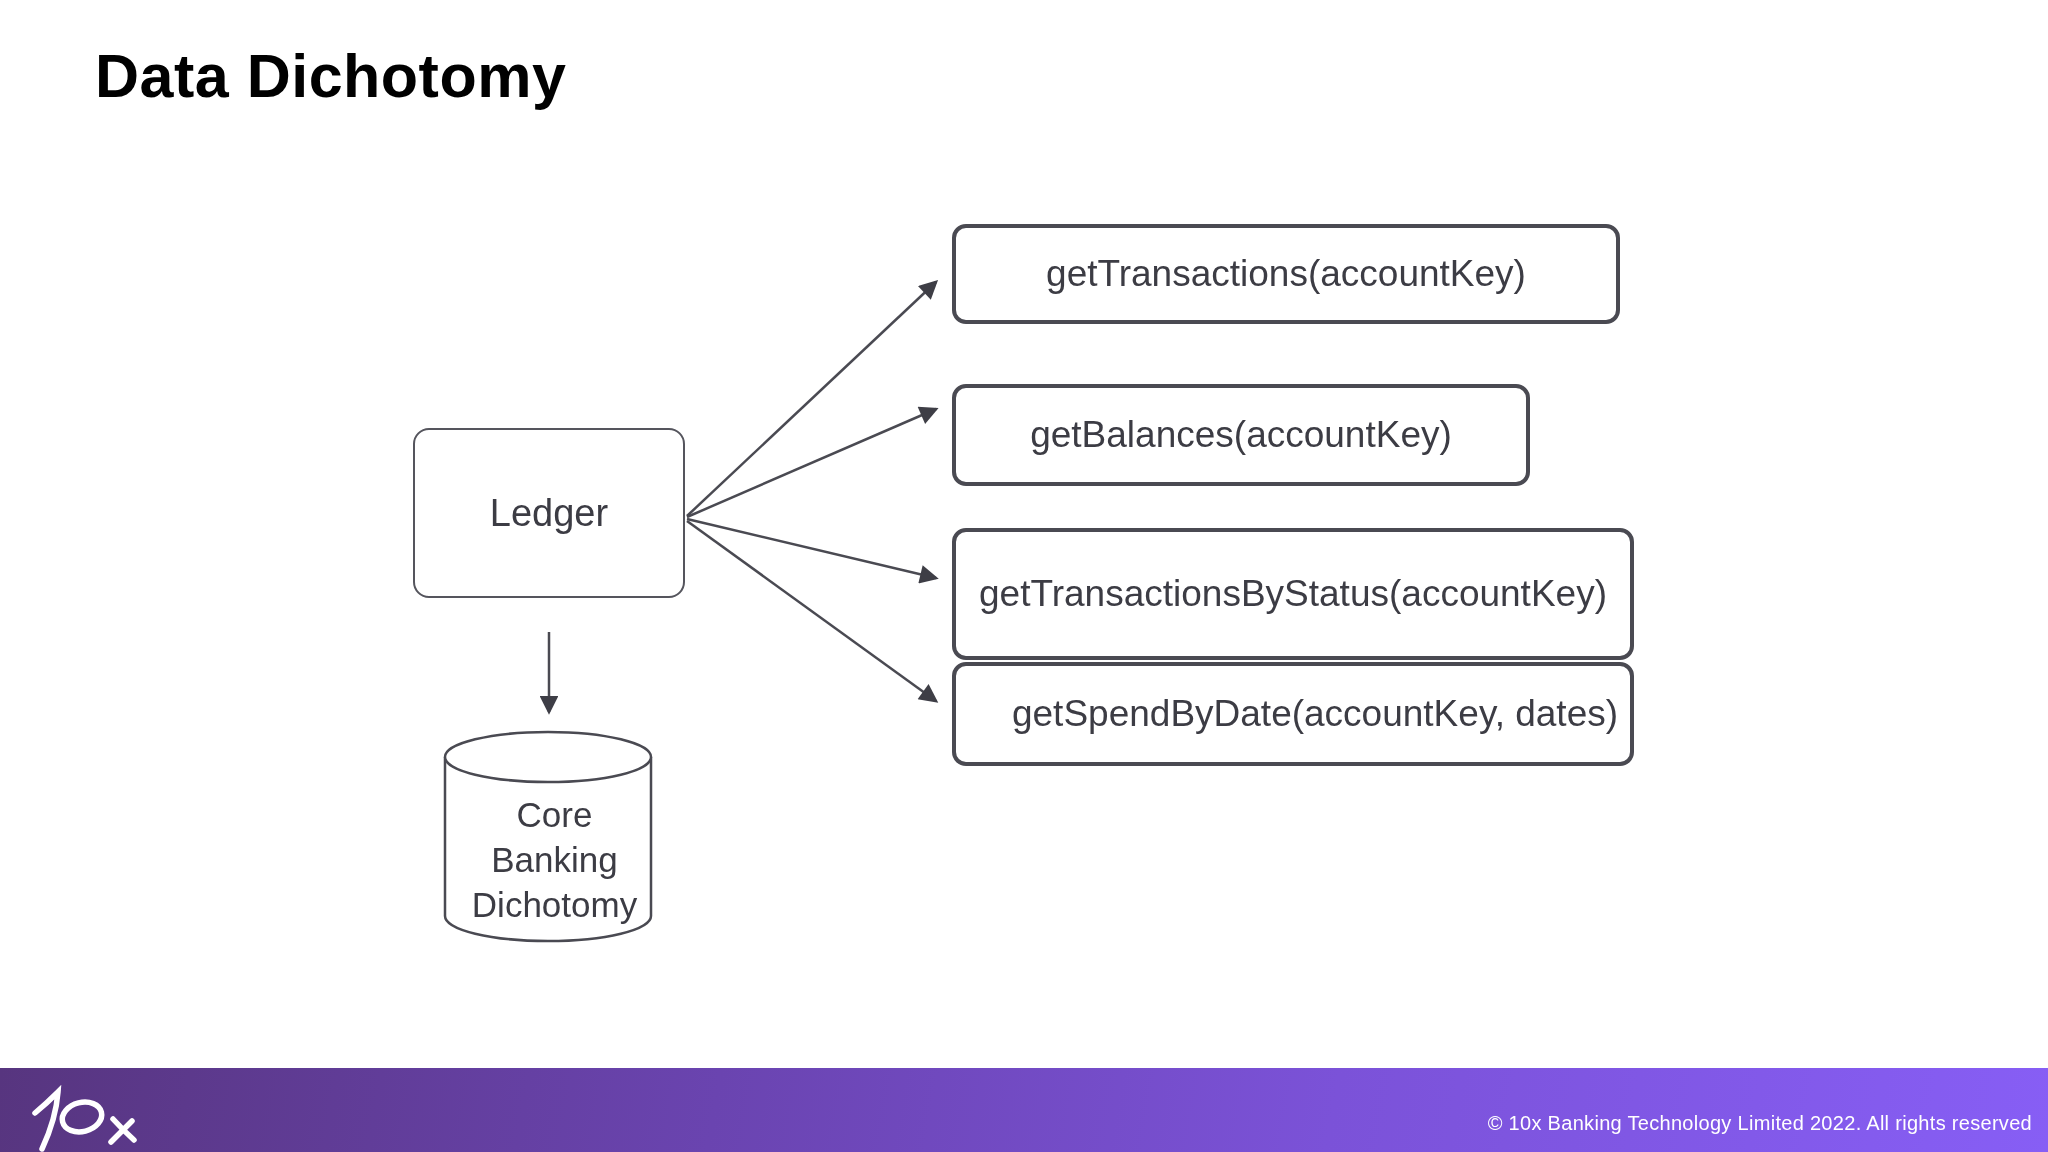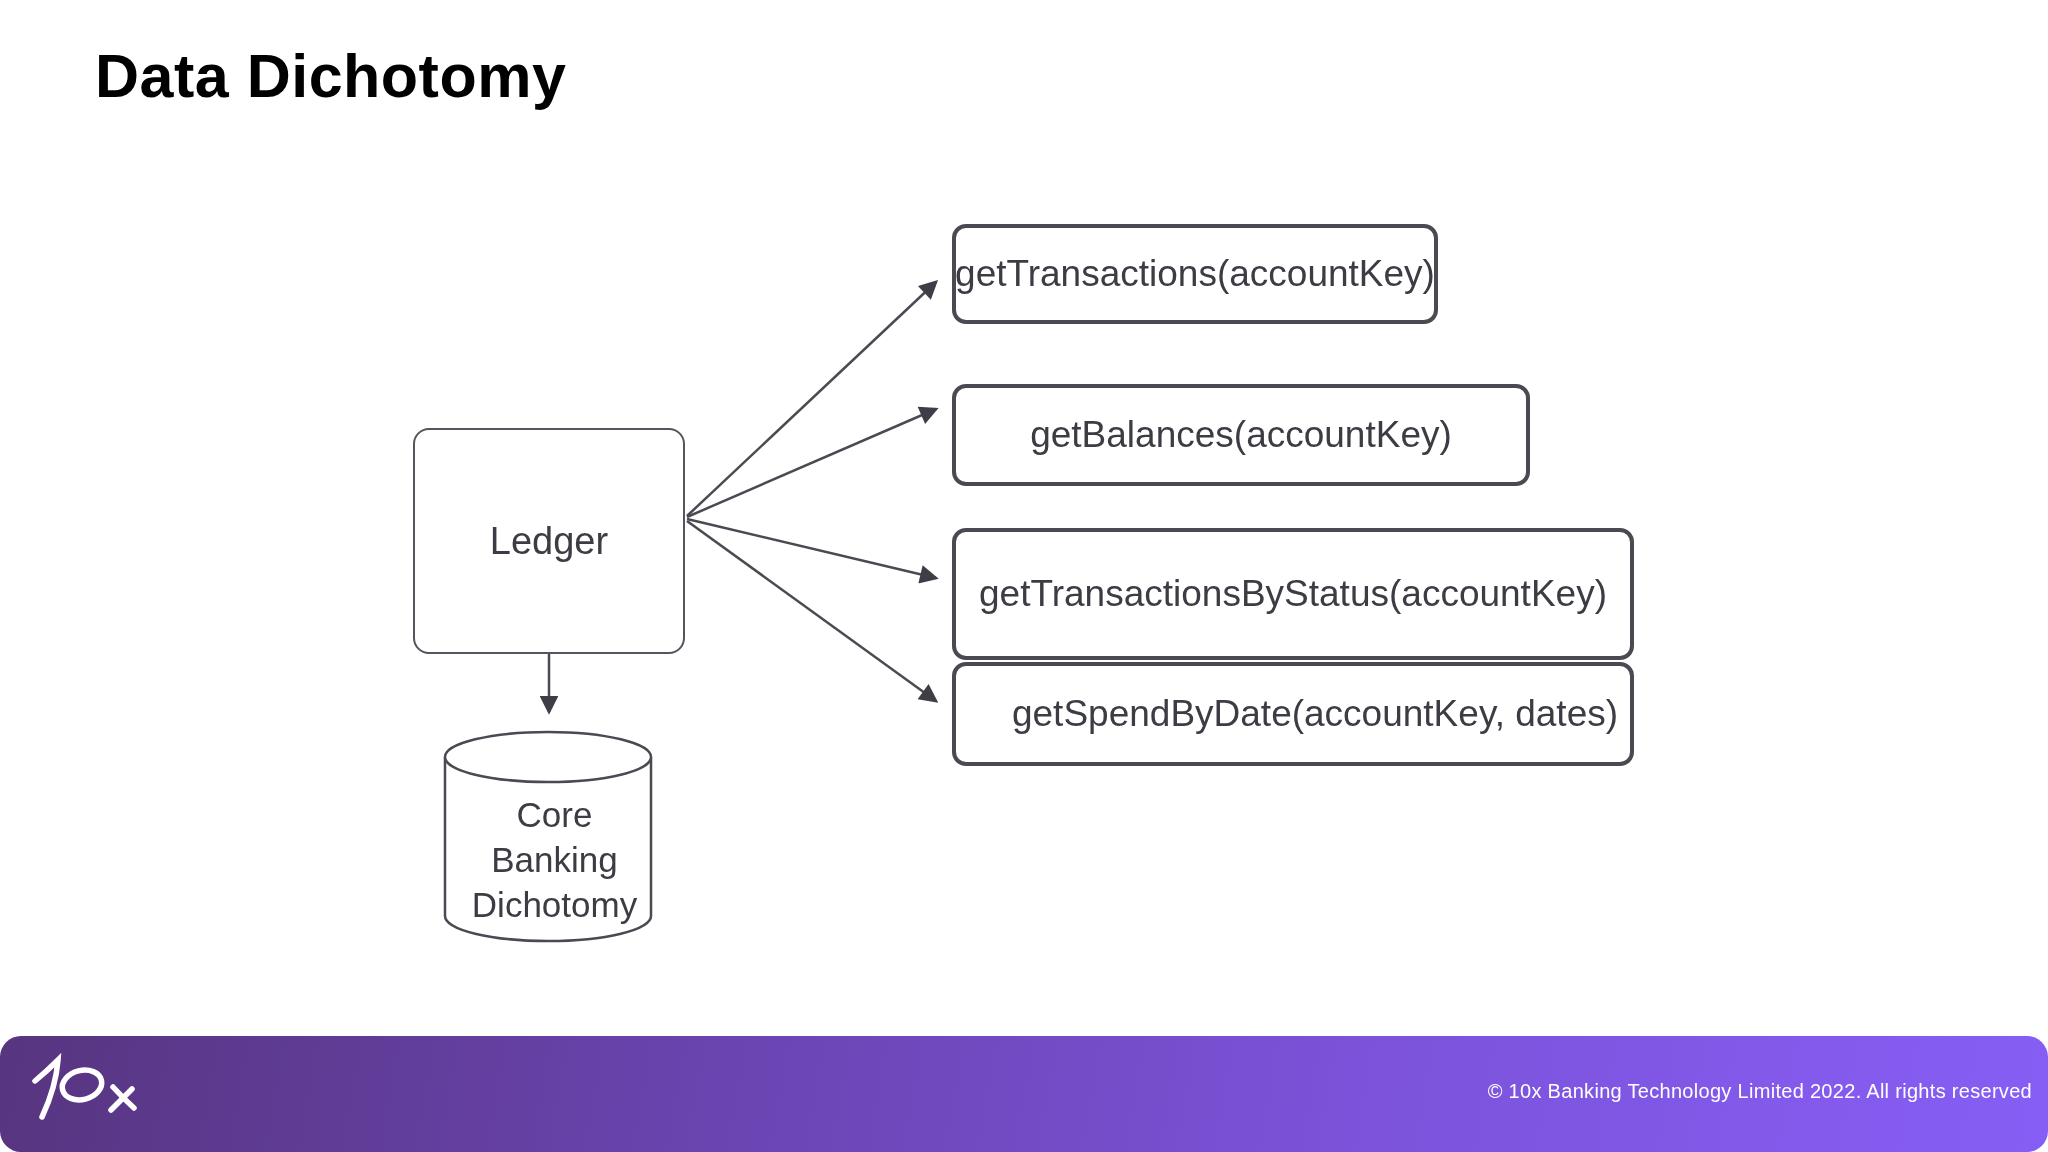--- a/index.html
+++ b/index.html
@@ -30,57 +30,56 @@
     position: absolute;
     background: #ffffff;
     display: flex;
     align-items: center;
     justify-content: center;
     color: #3c3c44;
   }
 
   .ledger {
     left: 413px; top: 428px;
-    width: 272px; height: 226px;
+    width: 272px; height: 170px;
     border: 2.5px solid #55555d;
     border-radius: 16px;
     font-size: 38px;
   }
 
   .method {
     left: 952px;
     border: 4px solid #4a4a52;
     border-radius: 14px;
     font-size: 37px;
     white-space: nowrap;
   }
-  .m1 { top: 224px; width: 486px; height: 100px; }
+  .m1 { top: 224px; width: 668px; height: 100px; }
   .m2 { top: 356px; width: 578px; height: 102px; margin-top: 28px; }
   .m3 { top: 528px; width: 682px; height: 132px; }
   .m4 { top: 662px; width: 682px; height: 104px; padding-left: 44px; }
 
   .cyl-label {
     position: absolute;
     left: 445px; top: 792px;
     width: 206px;
     text-align: center;
     font-size: 35px;
     line-height: 45px;
     color: #3c3c44;
     padding-left: 13px;
   }
 
   .footer {
     position: absolute;
     left: 0; bottom: 0;
-    width: 2048px; height: 116px;
+    width: 2048px; height: 84px;
     background: linear-gradient(100deg, #57357f 0%, #6a44b0 35%, #7b52d8 65%, #875ef5 100%);
     display: flex;
     align-items: center;
-    border-radius: 21px;
   }
 
   .logo-svg {
     position: absolute;
     left: 26px; top: 12px;
     width: 120px; height: 80px;
   }
 
   .copyright {
     position: absolute;

